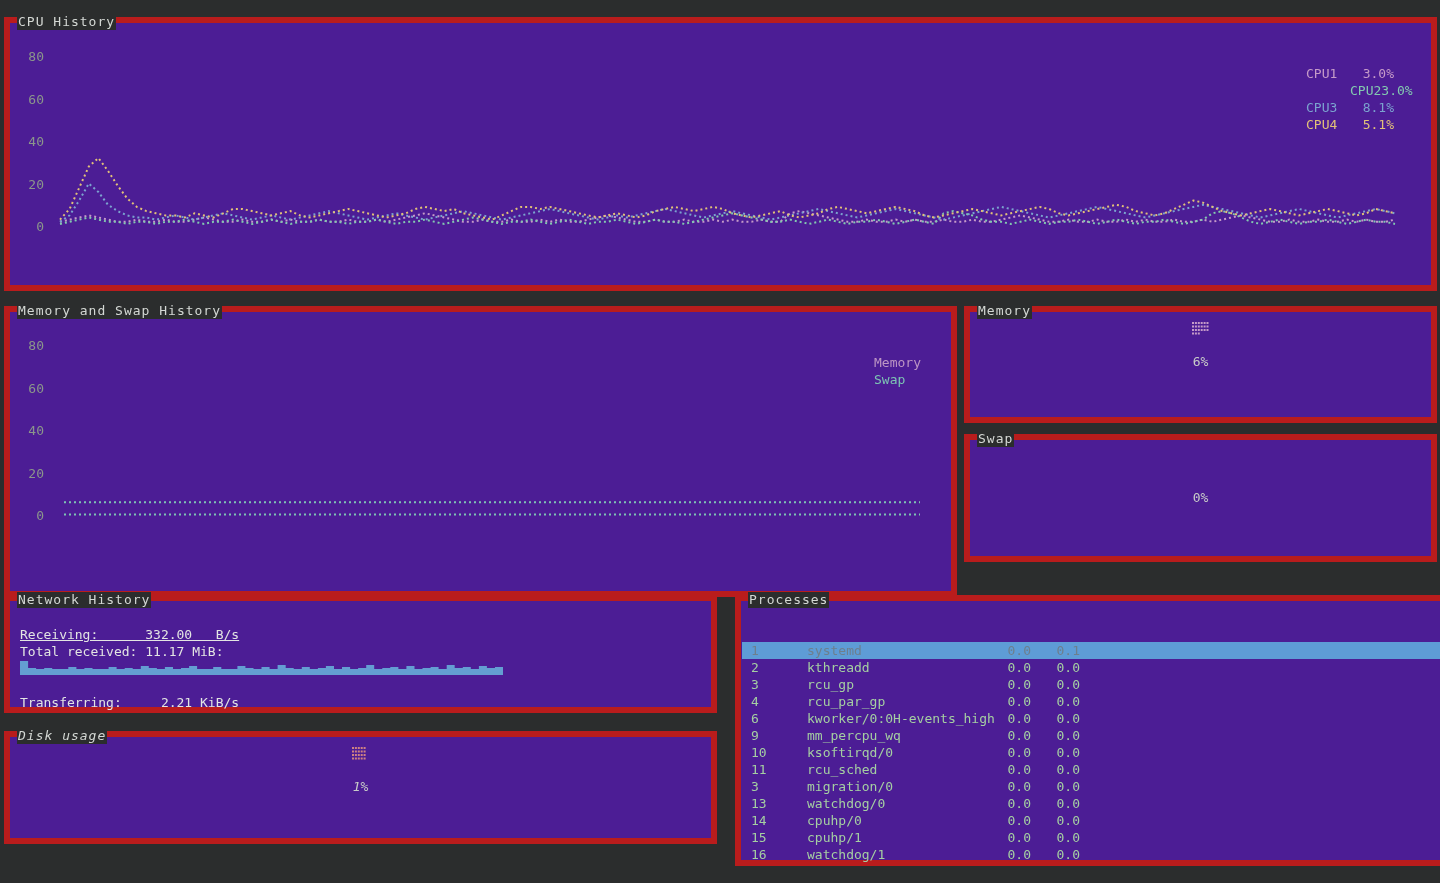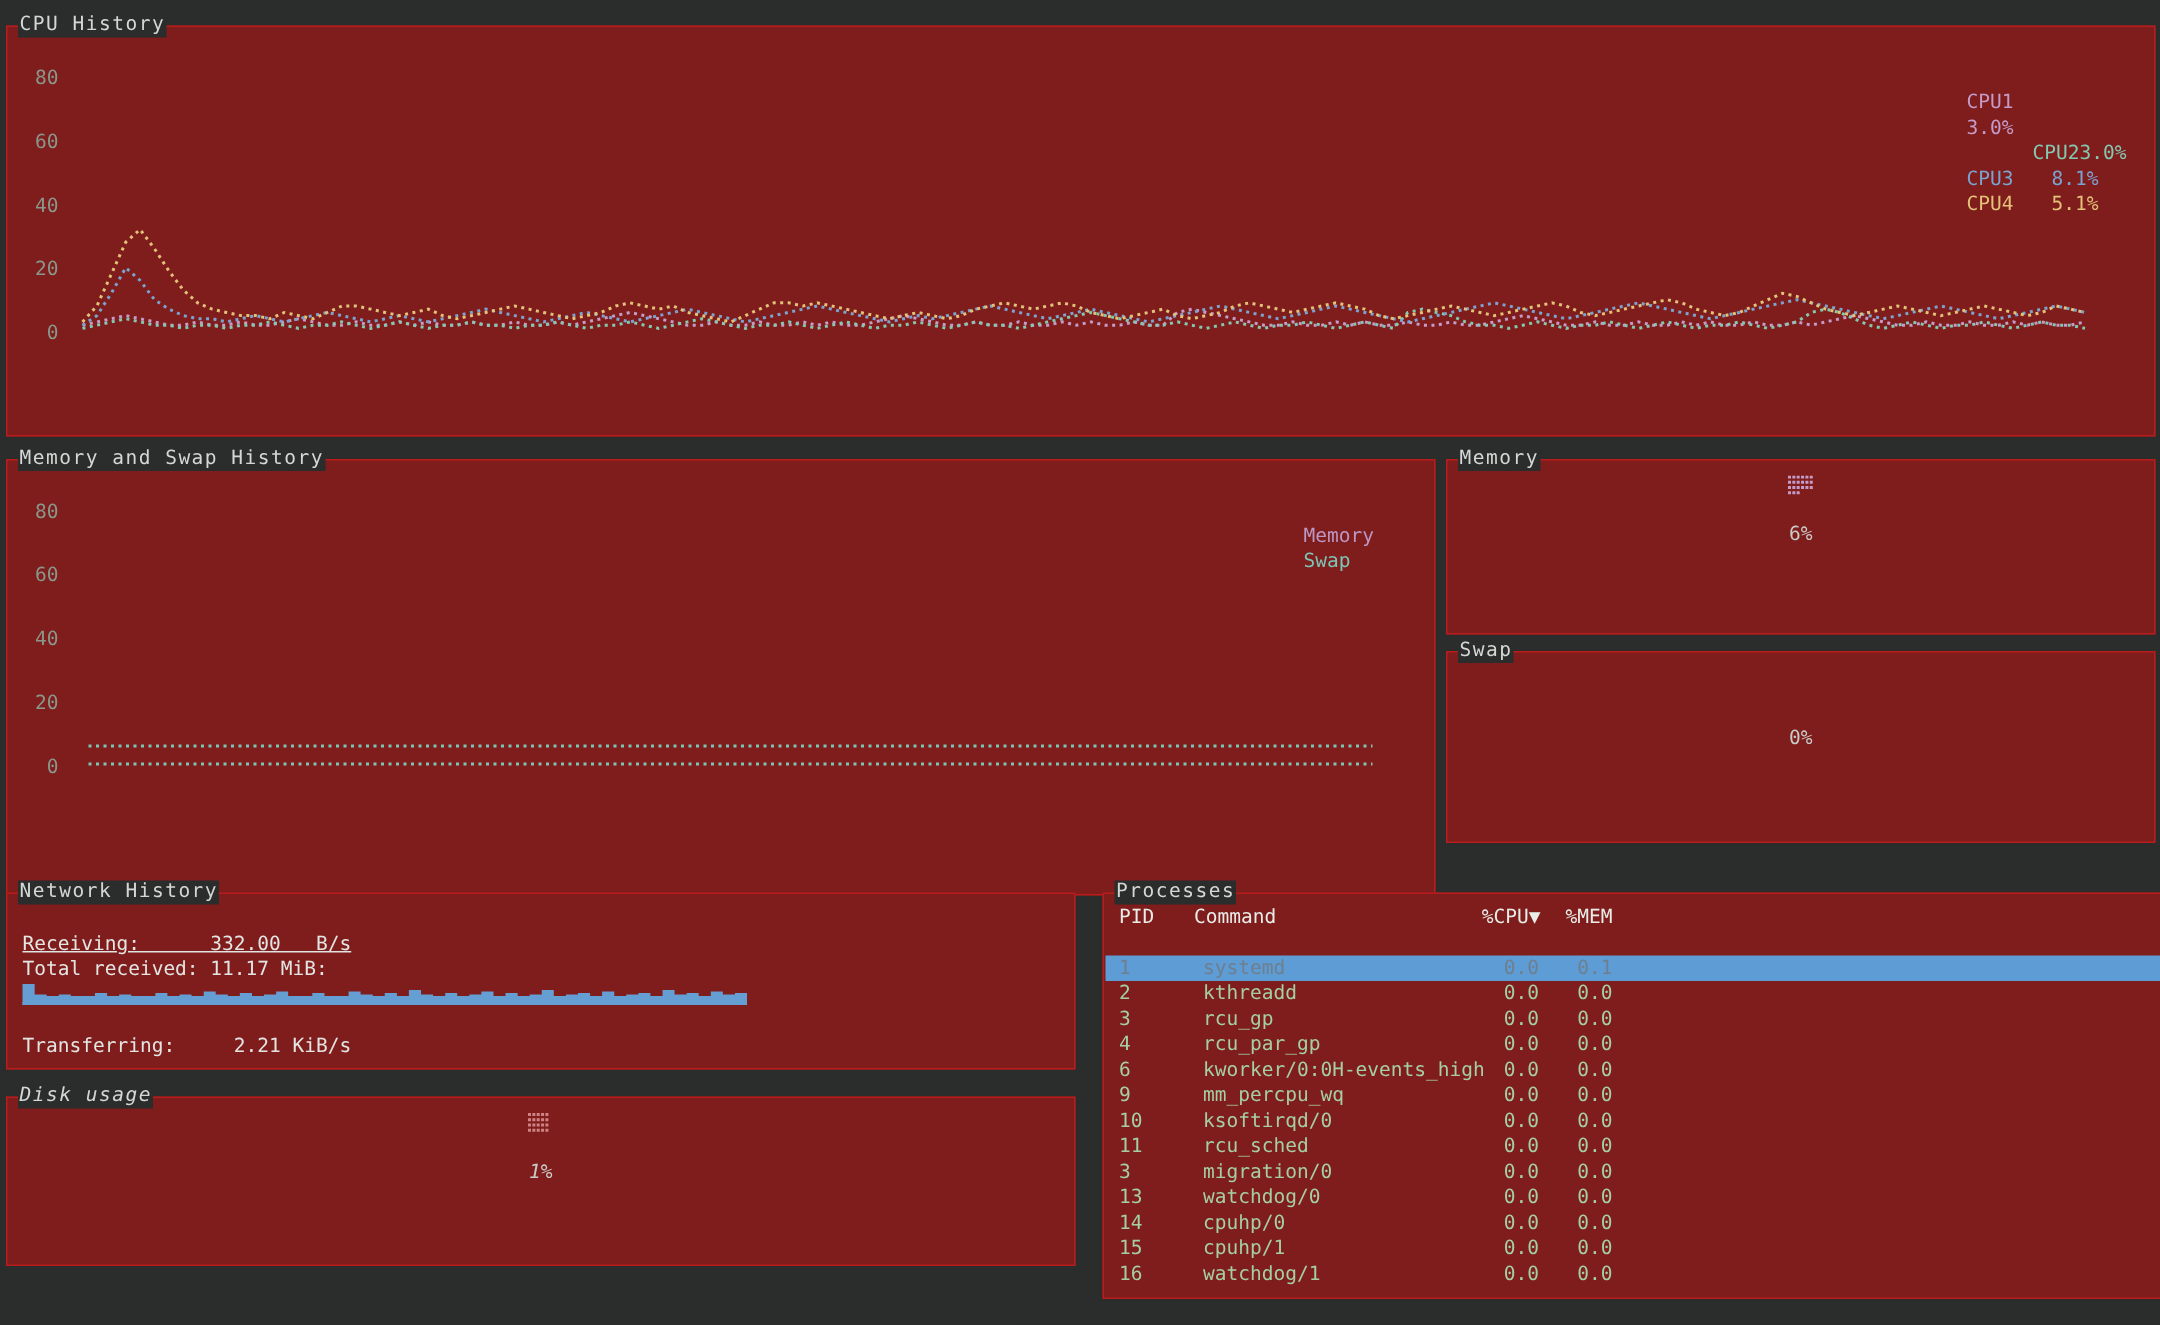--- a/index.html
+++ b/index.html
@@ -1,19 +1,19 @@
 <!DOCTYPE html>
 <html><head>
 <meta charset="utf-8">
 <style>
   * { margin:0; padding:0; box-sizing:border-box; }
   html,body { width:1440px; height:883px; background:#2b2d2d; overflow:hidden; }
   body { font-family:"DejaVu Sans Mono", monospace; font-size:13px; color:#e6e6e6; position:relative; }
 
-  .panel { position:absolute; border:1px solid #b91c1c; background:#7f1d1d; }
+  .panel { position:absolute; border:6px solid #b91c1c; background:#4c1d95; }
   .panel-title {
     position:absolute; top:-9px; left:7px; padding:0 1px;
     background:#2b2d2d; color:#d4d8d4; font-size:13px; line-height:16px;
     letter-spacing:1px; white-space:pre;
   }
 
   #cpu-panel       { left:4px;   top:17px;  width:1433px; height:274px; }
   #memswap-panel   { left:4px;   top:306px; width:953px;  height:291px; }
   #memory-panel    { left:964px; top:306px; width:473px;  height:117px; }
   #swap-panel      { left:964px; top:434px; width:473px;  height:128px; }
@@ -65,21 +65,21 @@
       <text x="34" y="80.5" text-anchor="end" fill="#8b968b" font-size="13" font-family="DejaVu Sans Mono, monospace">60</text>
       <text x="34" y="123" text-anchor="end" fill="#8b968b" font-size="13" font-family="DejaVu Sans Mono, monospace">40</text>
       <text x="34" y="165.5" text-anchor="end" fill="#8b968b" font-size="13" font-family="DejaVu Sans Mono, monospace">20</text>
       <text x="34" y="208" text-anchor="end" fill="#8b968b" font-size="13" font-family="DejaVu Sans Mono, monospace">0</text>
       <polyline points="50.0,198.8 59.6,196.6 69.2,194.5 78.8,192.4 88.4,194.5 98.0,196.6 107.6,198.8 117.2,198.8 126.8,196.6 136.4,198.8 146.0,198.8 155.6,196.6 165.3,198.8 174.9,198.8 184.5,196.6 194.1,194.5 203.7,196.6 213.3,198.8 222.9,198.8 232.5,196.6 242.1,198.8 251.7,198.8 261.3,196.6 270.9,198.8 280.5,196.6 290.1,198.8 299.7,198.8 309.3,196.6 318.9,198.8 328.5,198.8 338.1,196.6 347.7,198.8 357.3,198.8 366.9,196.6 376.5,198.8 386.2,196.6 395.8,194.5 405.4,192.4 415.0,190.3 424.6,192.4 434.2,194.5 443.8,196.6 453.4,198.8 463.0,198.8 472.6,196.6 482.2,198.8 491.8,198.8 501.4,196.6 511.0,198.8 520.6,198.8 530.2,196.6 539.8,198.8 549.4,196.6 559.0,198.8 568.6,198.8 578.2,196.6 587.8,194.5 597.4,192.4 607.1,194.5 616.7,196.6 626.3,198.8 635.9,198.8 645.5,196.6 655.1,198.8 664.7,198.8 674.3,196.6 683.9,198.8 693.5,198.8 703.1,196.6 712.7,198.8 722.3,196.6 731.9,198.8 741.5,198.8 751.1,196.6 760.7,198.8 770.3,198.8 779.9,190.3 789.5,188.1 799.1,190.3 808.7,192.4 818.3,194.5 827.9,196.6 837.6,198.8 847.2,198.8 856.8,196.6 866.4,198.8 876.0,198.8 885.6,196.6 895.2,198.8 904.8,196.6 914.4,198.8 924.0,198.8 933.6,196.6 943.2,198.8 952.8,198.8 962.4,196.6 972.0,198.8 981.6,198.8 991.2,196.6 1000.8,194.5 1010.4,192.4 1020.0,194.5 1029.6,196.6 1039.2,198.8 1048.8,198.8 1058.5,196.6 1068.1,198.8 1077.7,198.8 1087.3,196.6 1096.9,198.8 1106.5,198.8 1116.1,196.6 1125.7,198.8 1135.3,196.6 1144.9,198.8 1154.5,198.8 1164.1,196.6 1173.7,198.8 1183.3,198.8 1192.9,196.6 1202.5,198.8 1212.1,196.6 1221.7,194.5 1231.3,192.4 1240.9,194.5 1250.5,196.6 1260.1,198.8 1269.7,198.8 1279.4,196.6 1289.0,198.8 1298.6,198.8 1308.2,196.6 1317.8,198.8 1327.4,198.8 1337.0,196.6 1346.6,198.8 1356.2,196.6 1365.8,198.8 1375.4,198.8 1385.0,196.6" fill="none" stroke="#c59bc8" stroke-width="2" stroke-dasharray="2 3" stroke-linecap="butt"></polyline>
       <polyline points="50.0,200.9 59.6,198.8 69.2,196.6 78.8,194.5 88.4,196.6 98.0,198.8 107.6,198.8 117.2,200.9 126.8,198.8 136.4,198.8 146.0,200.9 155.6,198.8 165.3,198.8 174.9,196.6 184.5,198.8 194.1,200.9 203.7,198.8 213.3,198.8 222.9,196.6 232.5,198.8 242.1,200.9 251.7,198.8 261.3,196.6 270.9,198.8 280.5,200.9 290.1,198.8 299.7,198.8 309.3,196.6 318.9,198.8 328.5,198.8 338.1,200.9 347.7,198.8 357.3,198.8 366.9,196.6 376.5,198.8 386.2,200.9 395.8,198.8 405.4,198.8 415.0,196.6 424.6,198.8 434.2,200.9 443.8,198.8 453.4,196.6 463.0,194.5 472.6,196.6 482.2,198.8 491.8,200.9 501.4,198.8 511.0,198.8 520.6,196.6 530.2,198.8 539.8,200.9 549.4,198.8 559.0,196.6 568.6,198.8 578.2,200.9 587.8,198.8 597.4,198.8 607.1,196.6 616.7,198.8 626.3,200.9 635.9,198.8 645.5,196.6 655.1,198.8 664.7,198.8 674.3,200.9 683.9,198.8 693.5,196.6 703.1,194.5 712.7,192.4 722.3,190.3 731.9,192.4 741.5,194.5 751.1,196.6 760.7,198.8 770.3,198.8 779.9,196.6 789.5,198.8 799.1,200.9 808.7,198.8 818.3,196.6 827.9,198.8 837.6,200.9 847.2,198.8 856.8,198.8 866.4,196.6 876.0,198.8 885.6,200.9 895.2,198.8 904.8,196.6 914.4,198.8 924.0,200.9 933.6,190.3 943.2,188.1 952.8,190.3 962.4,192.4 972.0,196.6 981.6,198.8 991.2,198.8 1000.8,200.9 1010.4,198.8 1020.0,196.6 1029.6,198.8 1039.2,200.9 1048.8,198.8 1058.5,198.8 1068.1,196.6 1077.7,198.8 1087.3,200.9 1096.9,198.8 1106.5,196.6 1116.1,198.8 1125.7,200.9 1135.3,198.8 1144.9,198.8 1154.5,196.6 1164.1,198.8 1173.7,200.9 1183.3,198.8 1192.9,196.6 1202.5,190.3 1212.1,188.1 1221.7,190.3 1231.3,194.5 1240.9,198.8 1250.5,200.9 1260.1,198.8 1269.7,196.6 1279.4,198.8 1289.0,200.9 1298.6,198.8 1308.2,198.8 1317.8,196.6 1327.4,198.8 1337.0,200.9 1346.6,198.8 1356.2,196.6 1365.8,198.8 1375.4,198.8 1385.0,200.9" fill="none" stroke="#83c9b0" stroke-width="2" stroke-dasharray="2 3" stroke-linecap="butt"></polyline>
       <polyline points="50.0,198.8 59.6,192.4 69.2,177.5 78.8,160.5 88.4,169.0 98.0,181.8 107.6,188.1 117.2,192.4 126.8,194.5 136.4,194.5 146.0,196.6 155.6,194.5 165.3,192.4 174.9,194.5 184.5,196.6 194.1,194.5 203.7,192.4 213.3,190.3 222.9,192.4 232.5,194.5 242.1,196.6 251.7,194.5 261.3,192.4 270.9,194.5 280.5,196.6 290.1,194.5 299.7,192.4 309.3,190.3 318.9,188.1 328.5,190.3 338.1,192.4 347.7,194.5 357.3,196.6 366.9,194.5 376.5,192.4 386.2,190.3 395.8,192.4 405.4,194.5 415.0,196.6 424.6,194.5 434.2,192.4 443.8,190.3 453.4,188.1 463.0,190.3 472.6,192.4 482.2,194.5 491.8,196.6 501.4,194.5 511.0,192.4 520.6,190.3 530.2,188.1 539.8,186.0 549.4,188.1 559.0,190.3 568.6,192.4 578.2,194.5 587.8,196.6 597.4,194.5 607.1,192.4 616.7,194.5 626.3,192.4 635.9,190.3 645.5,188.1 655.1,186.0 664.7,188.1 674.3,190.3 683.9,192.4 693.5,194.5 703.1,192.4 712.7,190.3 722.3,188.1 731.9,190.3 741.5,192.4 751.1,194.5 760.7,196.6 770.3,194.5 779.9,192.4 789.5,190.3 799.1,188.1 808.7,186.0 818.3,188.1 827.9,190.3 837.6,192.4 847.2,194.5 856.8,192.4 866.4,190.3 876.0,188.1 885.6,186.0 895.2,188.1 904.8,190.3 914.4,192.4 924.0,194.5 933.6,196.6 943.2,194.5 952.8,192.4 962.4,190.3 972.0,188.1 981.6,186.0 991.2,183.9 1000.8,186.0 1010.4,188.1 1020.0,190.3 1029.6,192.4 1039.2,194.5 1048.8,192.4 1058.5,190.3 1068.1,188.1 1077.7,186.0 1087.3,183.9 1096.9,186.0 1106.5,188.1 1116.1,190.3 1125.7,192.4 1135.3,194.5 1144.9,192.4 1154.5,190.3 1164.1,188.1 1173.7,186.0 1183.3,183.9 1192.9,181.8 1202.5,183.9 1212.1,186.0 1221.7,188.1 1231.3,190.3 1240.9,192.4 1250.5,194.5 1260.1,192.4 1269.7,190.3 1279.4,188.1 1289.0,186.0 1298.6,188.1 1308.2,190.3 1317.8,192.4 1327.4,194.5 1337.0,192.4 1346.6,190.3 1356.2,188.1 1365.8,186.0 1375.4,188.1 1385.0,190.3" fill="none" stroke="#7ba3cf" stroke-width="2" stroke-dasharray="2 3" stroke-linecap="butt"></polyline>
       <polyline points="50.0,196.6 59.6,186.0 69.2,164.8 78.8,143.5 88.4,135.0 98.0,147.8 107.6,162.6 117.2,175.4 126.8,183.9 136.4,188.1 146.0,190.3 155.6,192.4 165.3,192.4 174.9,194.5 184.5,190.3 194.1,192.4 203.7,194.5 213.3,190.3 222.9,186.0 232.5,186.0 242.1,188.1 251.7,190.3 261.3,192.4 270.9,190.3 280.5,188.1 290.1,192.4 299.7,194.5 309.3,192.4 318.9,190.3 328.5,188.1 338.1,186.0 347.7,188.1 357.3,190.3 366.9,192.4 376.5,194.5 386.2,192.4 395.8,190.3 405.4,186.0 415.0,183.9 424.6,186.0 434.2,188.1 443.8,186.0 453.4,190.3 463.0,192.4 472.6,194.5 482.2,196.6 491.8,192.4 501.4,188.1 511.0,183.9 520.6,183.9 530.2,186.0 539.8,183.9 549.4,186.0 559.0,188.1 568.6,190.3 578.2,192.4 587.8,194.5 597.4,192.4 607.1,190.3 616.7,192.4 626.3,194.5 635.9,192.4 645.5,188.1 655.1,186.0 664.7,183.9 674.3,186.0 683.9,188.1 693.5,186.0 703.1,183.9 712.7,186.0 722.3,190.3 731.9,192.4 741.5,194.5 751.1,192.4 760.7,190.3 770.3,188.1 779.9,192.4 789.5,194.5 799.1,192.4 808.7,190.3 818.3,186.0 827.9,183.9 837.6,186.0 847.2,188.1 856.8,190.3 866.4,188.1 876.0,186.0 885.6,183.9 895.2,186.0 904.8,188.1 914.4,192.4 924.0,194.5 933.6,192.4 943.2,190.3 952.8,188.1 962.4,186.0 972.0,188.1 981.6,190.3 991.2,192.4 1000.8,190.3 1010.4,188.1 1020.0,186.0 1029.6,183.9 1039.2,186.0 1048.8,190.3 1058.5,192.4 1068.1,190.3 1077.7,188.1 1087.3,186.0 1096.9,183.9 1106.5,181.8 1116.1,183.9 1125.7,188.1 1135.3,190.3 1144.9,192.4 1154.5,190.3 1164.1,186.0 1173.7,181.8 1183.3,177.5 1192.9,179.6 1202.5,183.9 1212.1,188.1 1221.7,190.3 1231.3,192.4 1240.9,190.3 1250.5,188.1 1260.1,186.0 1269.7,188.1 1279.4,190.3 1289.0,192.4 1298.6,190.3 1308.2,188.1 1317.8,186.0 1327.4,188.1 1337.0,190.3 1346.6,192.4 1356.2,190.3 1365.8,186.0 1375.4,188.1 1385.0,190.3" fill="none" stroke="#e2c178" stroke-width="2" stroke-dasharray="2 3" stroke-linecap="butt"></polyline>
     </svg>
   <div class="legend" id="cpu-legend">
-      <div class="legend-row" style="color: rgb(197, 155, 200); flex-direction: column;"><span>CPU1</span><span>3.0%</span></div>
+      <div class="legend-row" style="color: rgb(197, 155, 200);"><span>CPU1</span><span>3.0%</span></div>
       <div class="legend-row" style="color: rgb(131, 201, 176); margin-left: 44px;"><span>CPU2</span><span>3.0%</span></div>
       <div class="legend-row" style="color: rgb(123, 163, 207);"><span>CPU3</span><span>8.1%</span></div>
       <div class="legend-row" style="color: rgb(226, 193, 120);"><span>CPU4</span><span>5.1%</span></div>
     </div>
 </div>
 
 <div class="panel" id="memswap-panel">
   <span class="panel-title">Memory and Swap History</span>
   <svg class="chart" width="951" height="269">
       <text x="34" y="38" text-anchor="end" fill="#8b968b" font-size="13" font-family="DejaVu Sans Mono, monospace">80</text>
@@ -163,26 +163,20 @@
       <rect x="2.9" y="10.5" width="2" height="2" fill="#cf8282"></rect>
       <rect x="5.8" y="10.5" width="2" height="2" fill="#cf8282"></rect>
       <rect x="8.7" y="10.5" width="2" height="2" fill="#cf8282"></rect>
       <rect x="11.6" y="10.5" width="2" height="2" fill="#cf8282"></rect>
     </svg>
   <div class="gauge-value">1%</div>
 </div>
 
 <div class="panel" id="processes-panel">
   <span class="panel-title">Processes</span>
-  <div class="proc-header">
-    <span class="col-pid">PID</span>
-    <span class="col-cmd">Command</span>
-    <span class="col-cpu">%CPU▼</span>
-    <span class="col-mem">%MEM</span>
-  </div>
   <div class="proc-rows" id="proc-rows">
       <div class="proc-row selected">
         <span class="col-pid">1</span>
         <span class="col-cmd">systemd</span>
         <span class="col-cpu">0.0</span>
         <span class="col-mem">0.1</span>
       </div>
       <div class="proc-row">
         <span class="col-pid">2</span>
         <span class="col-cmd">kthreadd</span>

